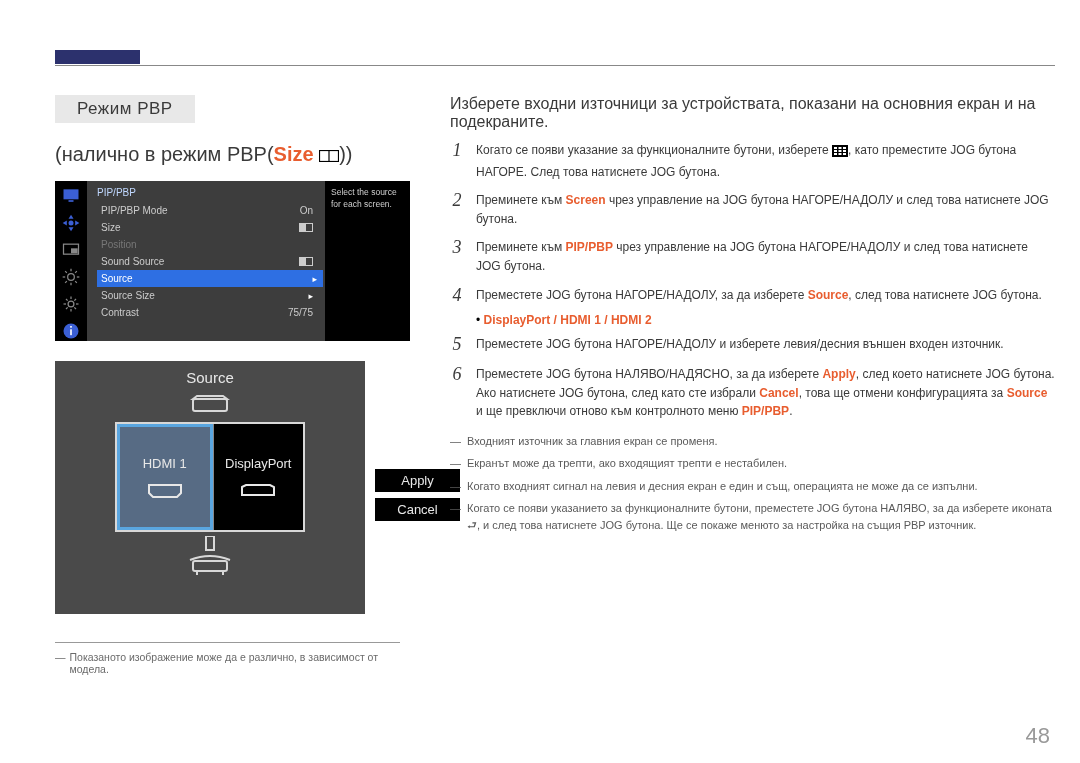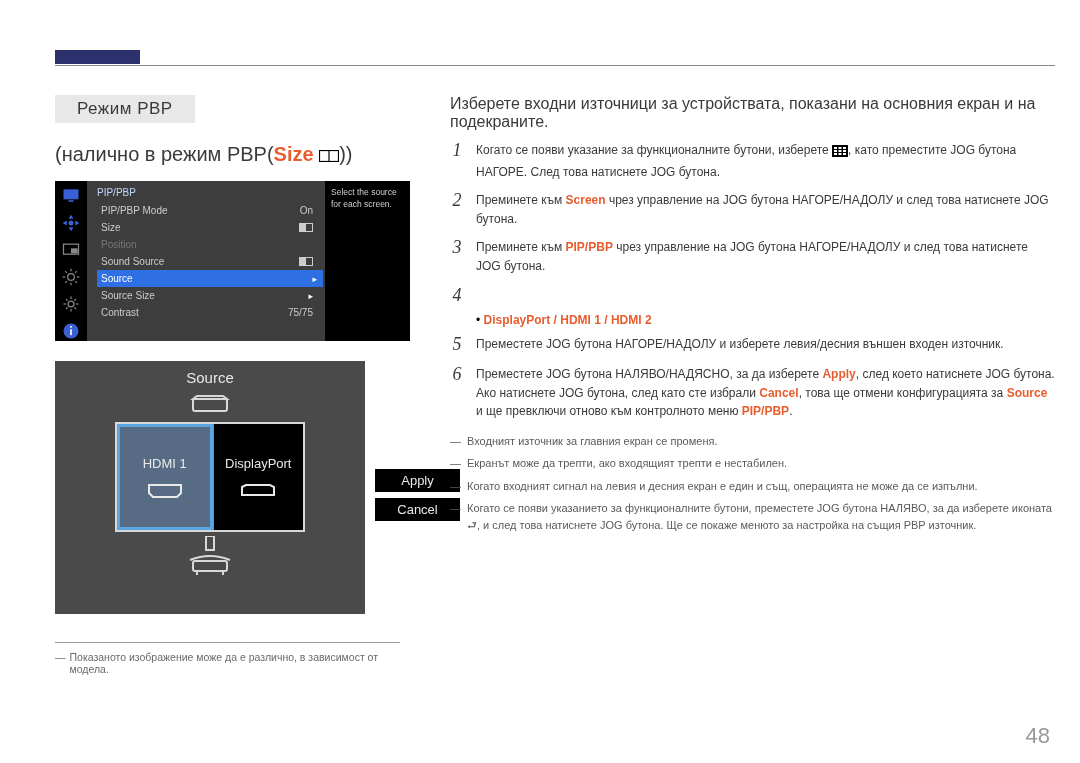--- a/index.html
+++ b/index.html
@@ -350,20 +350,23 @@
 
     <div class="step">
       <div class="step-num">3</div>
       <div class="step-body">
         <span>Преминете към </span><span class="kw">PIP/PBP</span><span> чрез управление на JOG бутона НАГОРЕ/НАДОЛУ и след това натиснете JOG бутона.</span>
       </div>
     </div>
 
     <div class="step">
       <div class="step-num">4</div>
+      <div class="step-body">
+        <span>Преместете JOG бутона НАГОРЕ/НАДОЛУ, за да изберете </span><span class="kw">Source</span><span>, след това натиснете JOG бутона.</span>
+      </div>
     </div>
   </div>
 
   <div class="bullet-opt"><span class="kw">DisplayPort / HDMI 1 / HDMI 2</span></div>
 
   <div class="steps">
     <div class="step">
       <div class="step-num">5</div>
       <div class="step-body">Преместете JOG бутона НАГОРЕ/НАДОЛУ и изберете левия/десния външен входен източник.</div>
     </div>

